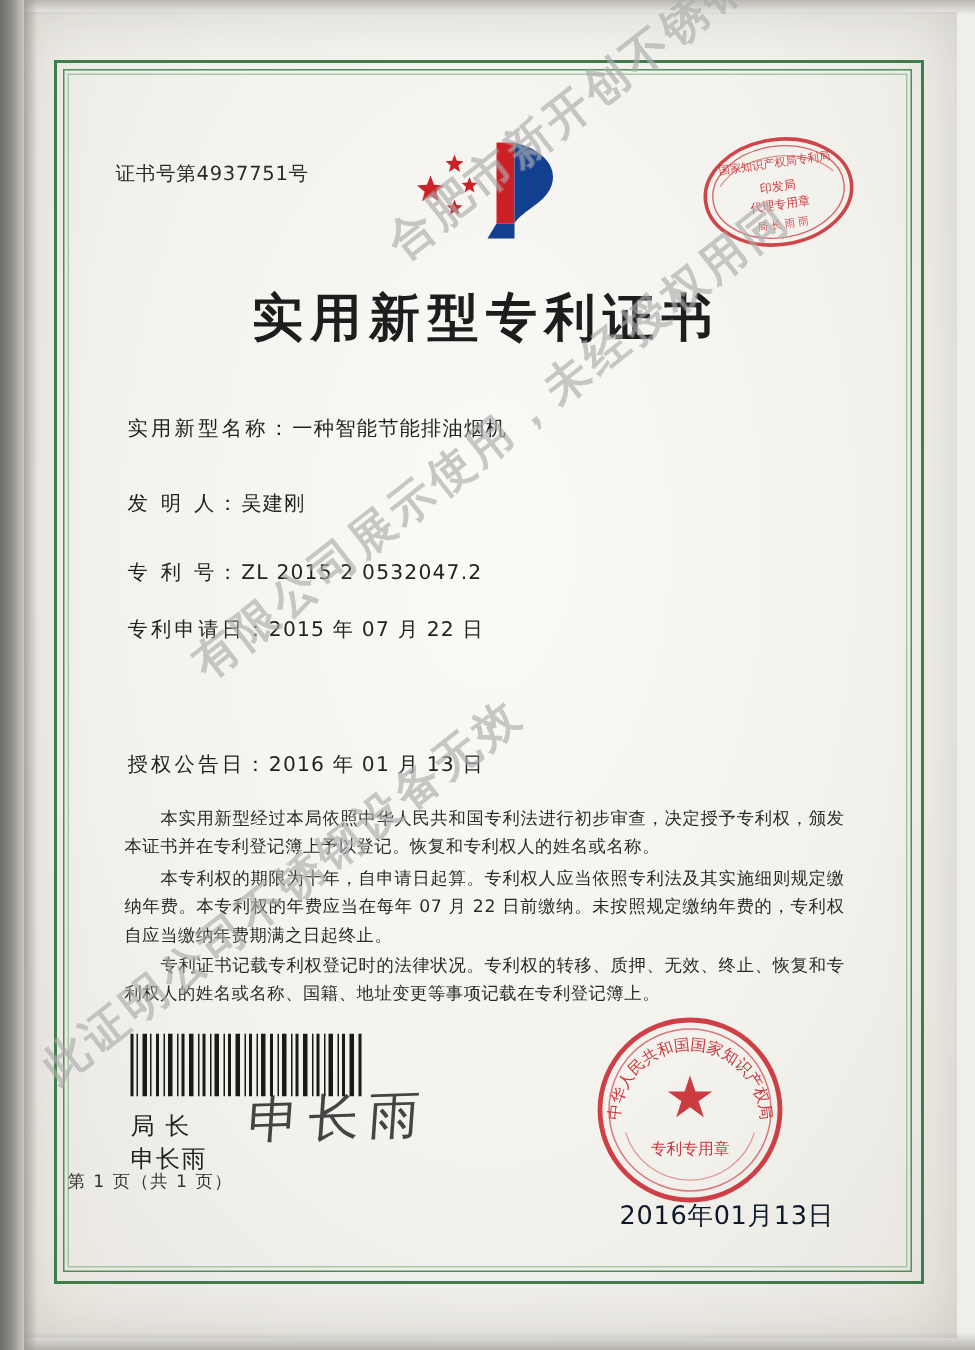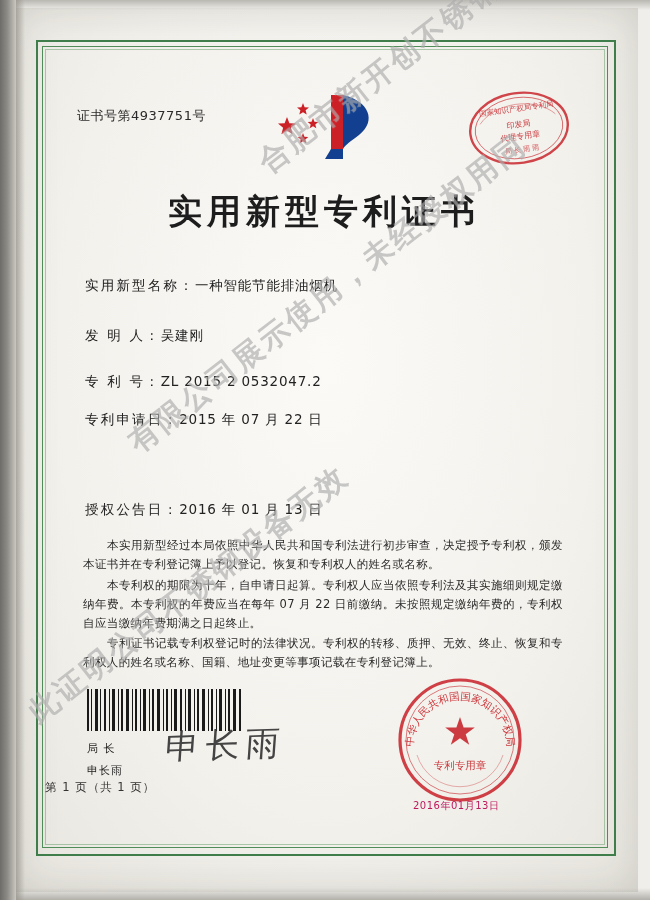--- a/index.html
+++ b/index.html
@@ -182,21 +182,21 @@
     top: 640px;
     width: 160px;
     height: 42px;
   }
   .barcode svg { display:block; }
 
   
   .sig-label {
     position: absolute;
     left: 42px;
-    font-size: 11px;
+    font-size: 16px;
     color: #222;
     letter-spacing: 1px;
   }
   .sig-l1 { top: 692px; }
   .sig-l2 { top: 714px; }
 
   .signature {
     position: absolute;
     left: 120px;
     top: 672px;
@@ -215,22 +215,22 @@
     position: absolute;
     left: 352px;
     top: 628px;
     width: 126px;
     height: 126px;
   }
   .seal-date {
     position: absolute;
     left: 368px;
     top: 750px;
-    font-size: 10px;
-    color: #be185d;
+    font-size: 17px;
+    color: #0f172a;
     letter-spacing: .5px;
   }
 
   
   .footer {
     position: absolute;
     left: 0;
     top: 731px;
     width: 558px;
     text-align: left;

